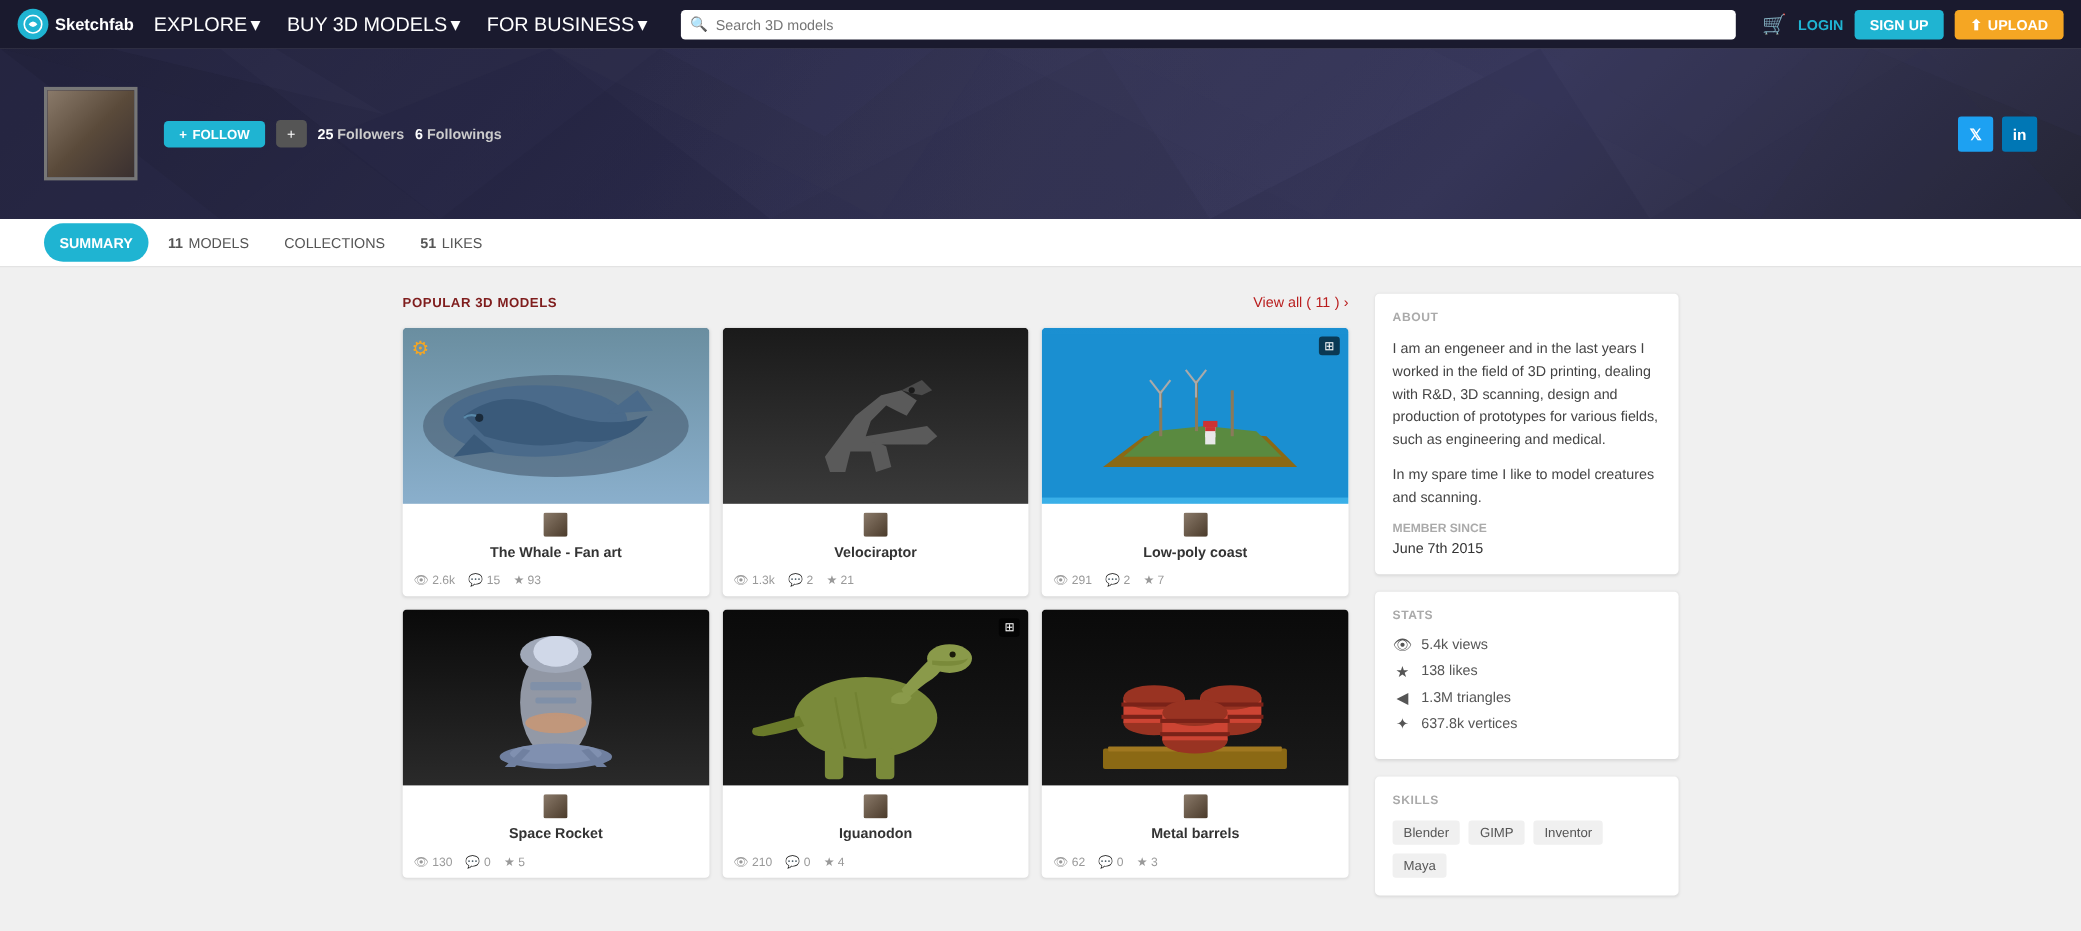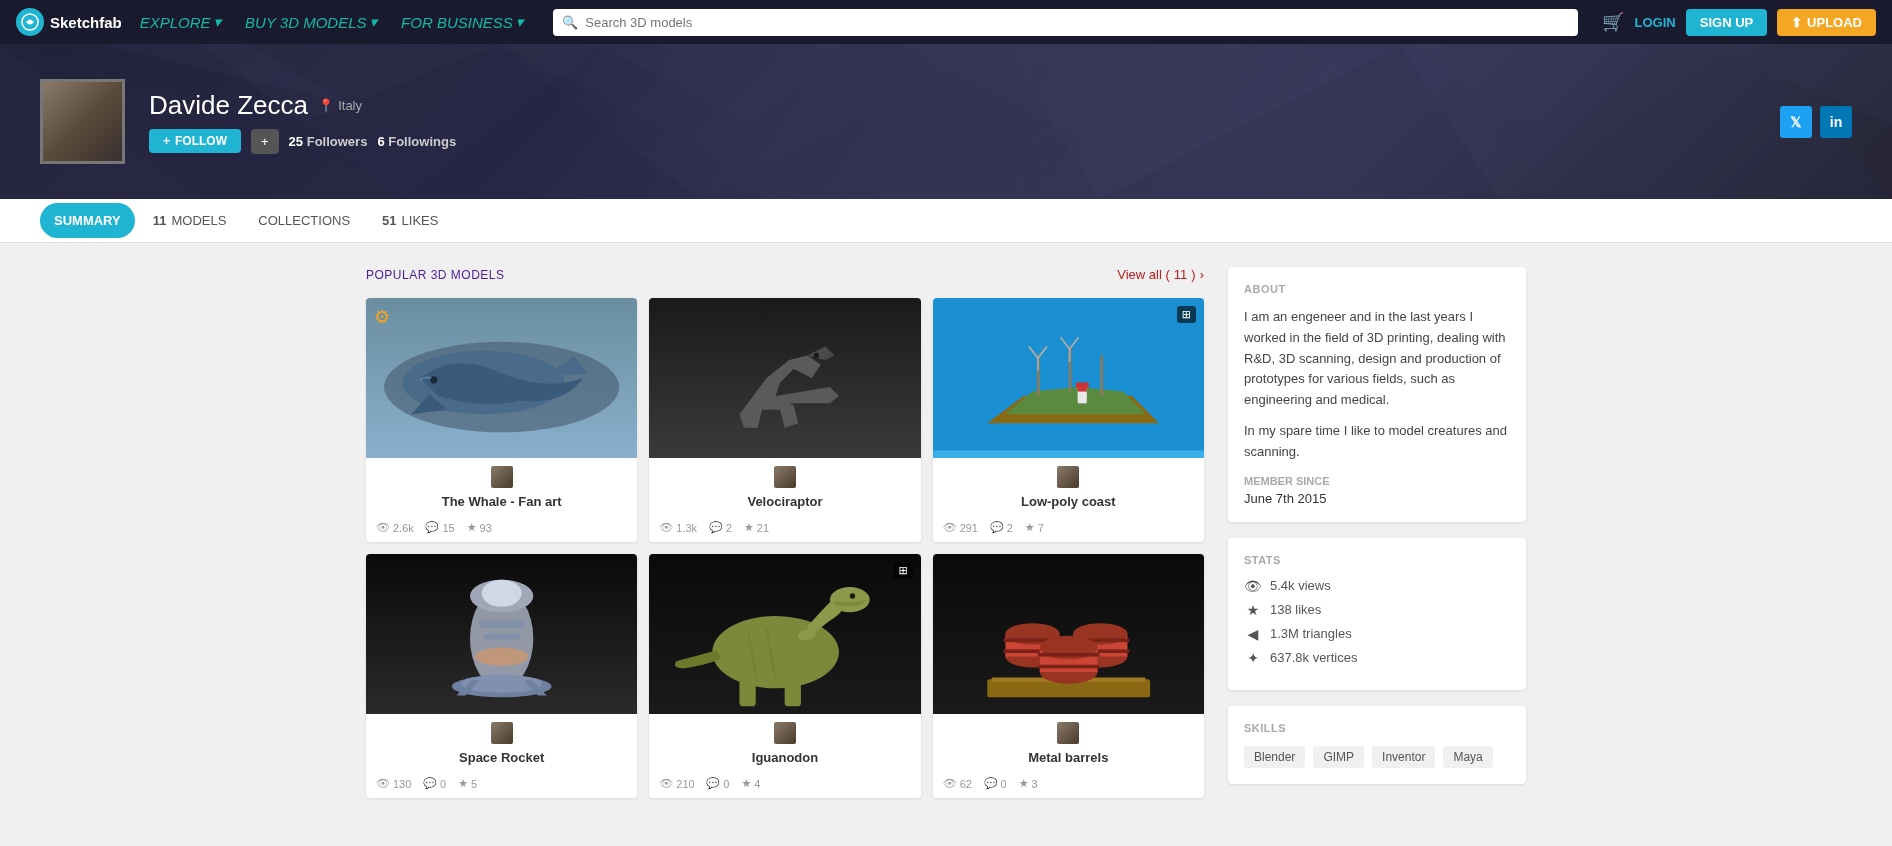--- a/index.html
+++ b/index.html
@@ -17,23 +17,22 @@
       z-index: 10;
     }
     .navbar .logo {
       display: flex; align-items: center; gap: 6px; color: #fff; font-weight: bold; font-size: 15px; text-decoration: none;
     }
     .logo-icon {
       width: 28px; height: 28px; border-radius: 50%; background: #1fb4d2;
       display: flex; align-items: center; justify-content: center; color: white; font-size: 12px; font-weight: bold;
     }
     .nav-link {
-      color: #14b8a6; font-size: 15px; text-decoration: none; display: flex; align-items: center; gap: 3px; padding: 0 6px;
+      color: #ffffff; font-size: 18px; text-decoration: none; display: flex; align-items: center; gap: 3px; padding: 0 6px;
       cursor: pointer;
-      font-style: italic;
     }
     .nav-search {
       flex: 1; margin: 0 12px;
     }
     .nav-search input {
       width: 100%; padding: 6px 12px 6px 32px; border-radius: 4px; border: none;
       background: #fff; font-size: 13px; outline: none;
     }
     .search-wrap { position: relative; }
     .search-icon-inner {
@@ -103,27 +102,27 @@
       border-radius: 20px; text-decoration: none; display: flex; align-items: center; gap: 5px;
     }
     .tab-item.active { background: #1fb4d2; color: #fff; font-weight: bold; border-radius: 20px; }
     .tab-count { font-weight: bold; }
 
     
     .main-layout {
       display: flex; gap: 0; max-width: 1200px; margin: 0 auto; padding: 24px 20px; gap: 24px;
     }
     .content-area { flex: 1; }
-    .sidebar { width: 298px; flex-shrink: 0; }
+    .sidebar { width: 276px; flex-shrink: 0; }
 
     
     .section-header {
       display: flex; justify-content: space-between; align-items: center; margin-bottom: 16px;
     }
-    .section-title { font-size: 12px; font-weight: normal; color: #4c1d95; letter-spacing: 0.5px; text-transform: uppercase; }
+    .section-title { font-size: 12px; font-weight: bold; color: #7f1d1d; letter-spacing: 0.5px; text-transform: uppercase; }
     .view-all { color: #b91c1c; font-size: 13px; text-decoration: none; display: flex; align-items: center; gap: 4px; cursor: pointer; }
 
     
     .models-grid {
       display: grid; grid-template-columns: repeat(3, 1fr); gap: 12px;
     }
     .model-card {
       background: #fff; border-radius: 4px; overflow: hidden; cursor: pointer;
       box-shadow: 0 1px 3px rgba(0,0,0,0.1);
     }
@@ -244,27 +243,20 @@
     <polygon points="600,0 750,80 850,0" fill="rgba(65,65,100,0.25)"></polygon>
     <polygon points="1000,0 1150,70 1250,0" fill="rgba(60,60,95,0.2)"></polygon>
     <polygon points="1400,0 1550,90 1650,0" fill="rgba(55,55,85,0.3)"></polygon>
   </svg>
 
   <div class="hero-content">
     <div class="avatar-placeholder">
       <div class="avatar-inner"></div>
     </div>
     <div class="hero-info">
-      <div class="hero-name">
-        <span>Davide Zecca</span>
-        <span class="hero-location">
-          <span>📍</span>
-          <span>Italy</span>
-        </span>
-      </div>
       <div class="hero-actions">
         <button class="btn-follow">
           <span>+</span>
           <span>FOLLOW</span>
         </button>
         <button class="btn-plus-gray">+</button>
         <span class="followers-text">
           <strong>25</strong>
           <span>Followers</span>
         </span>

